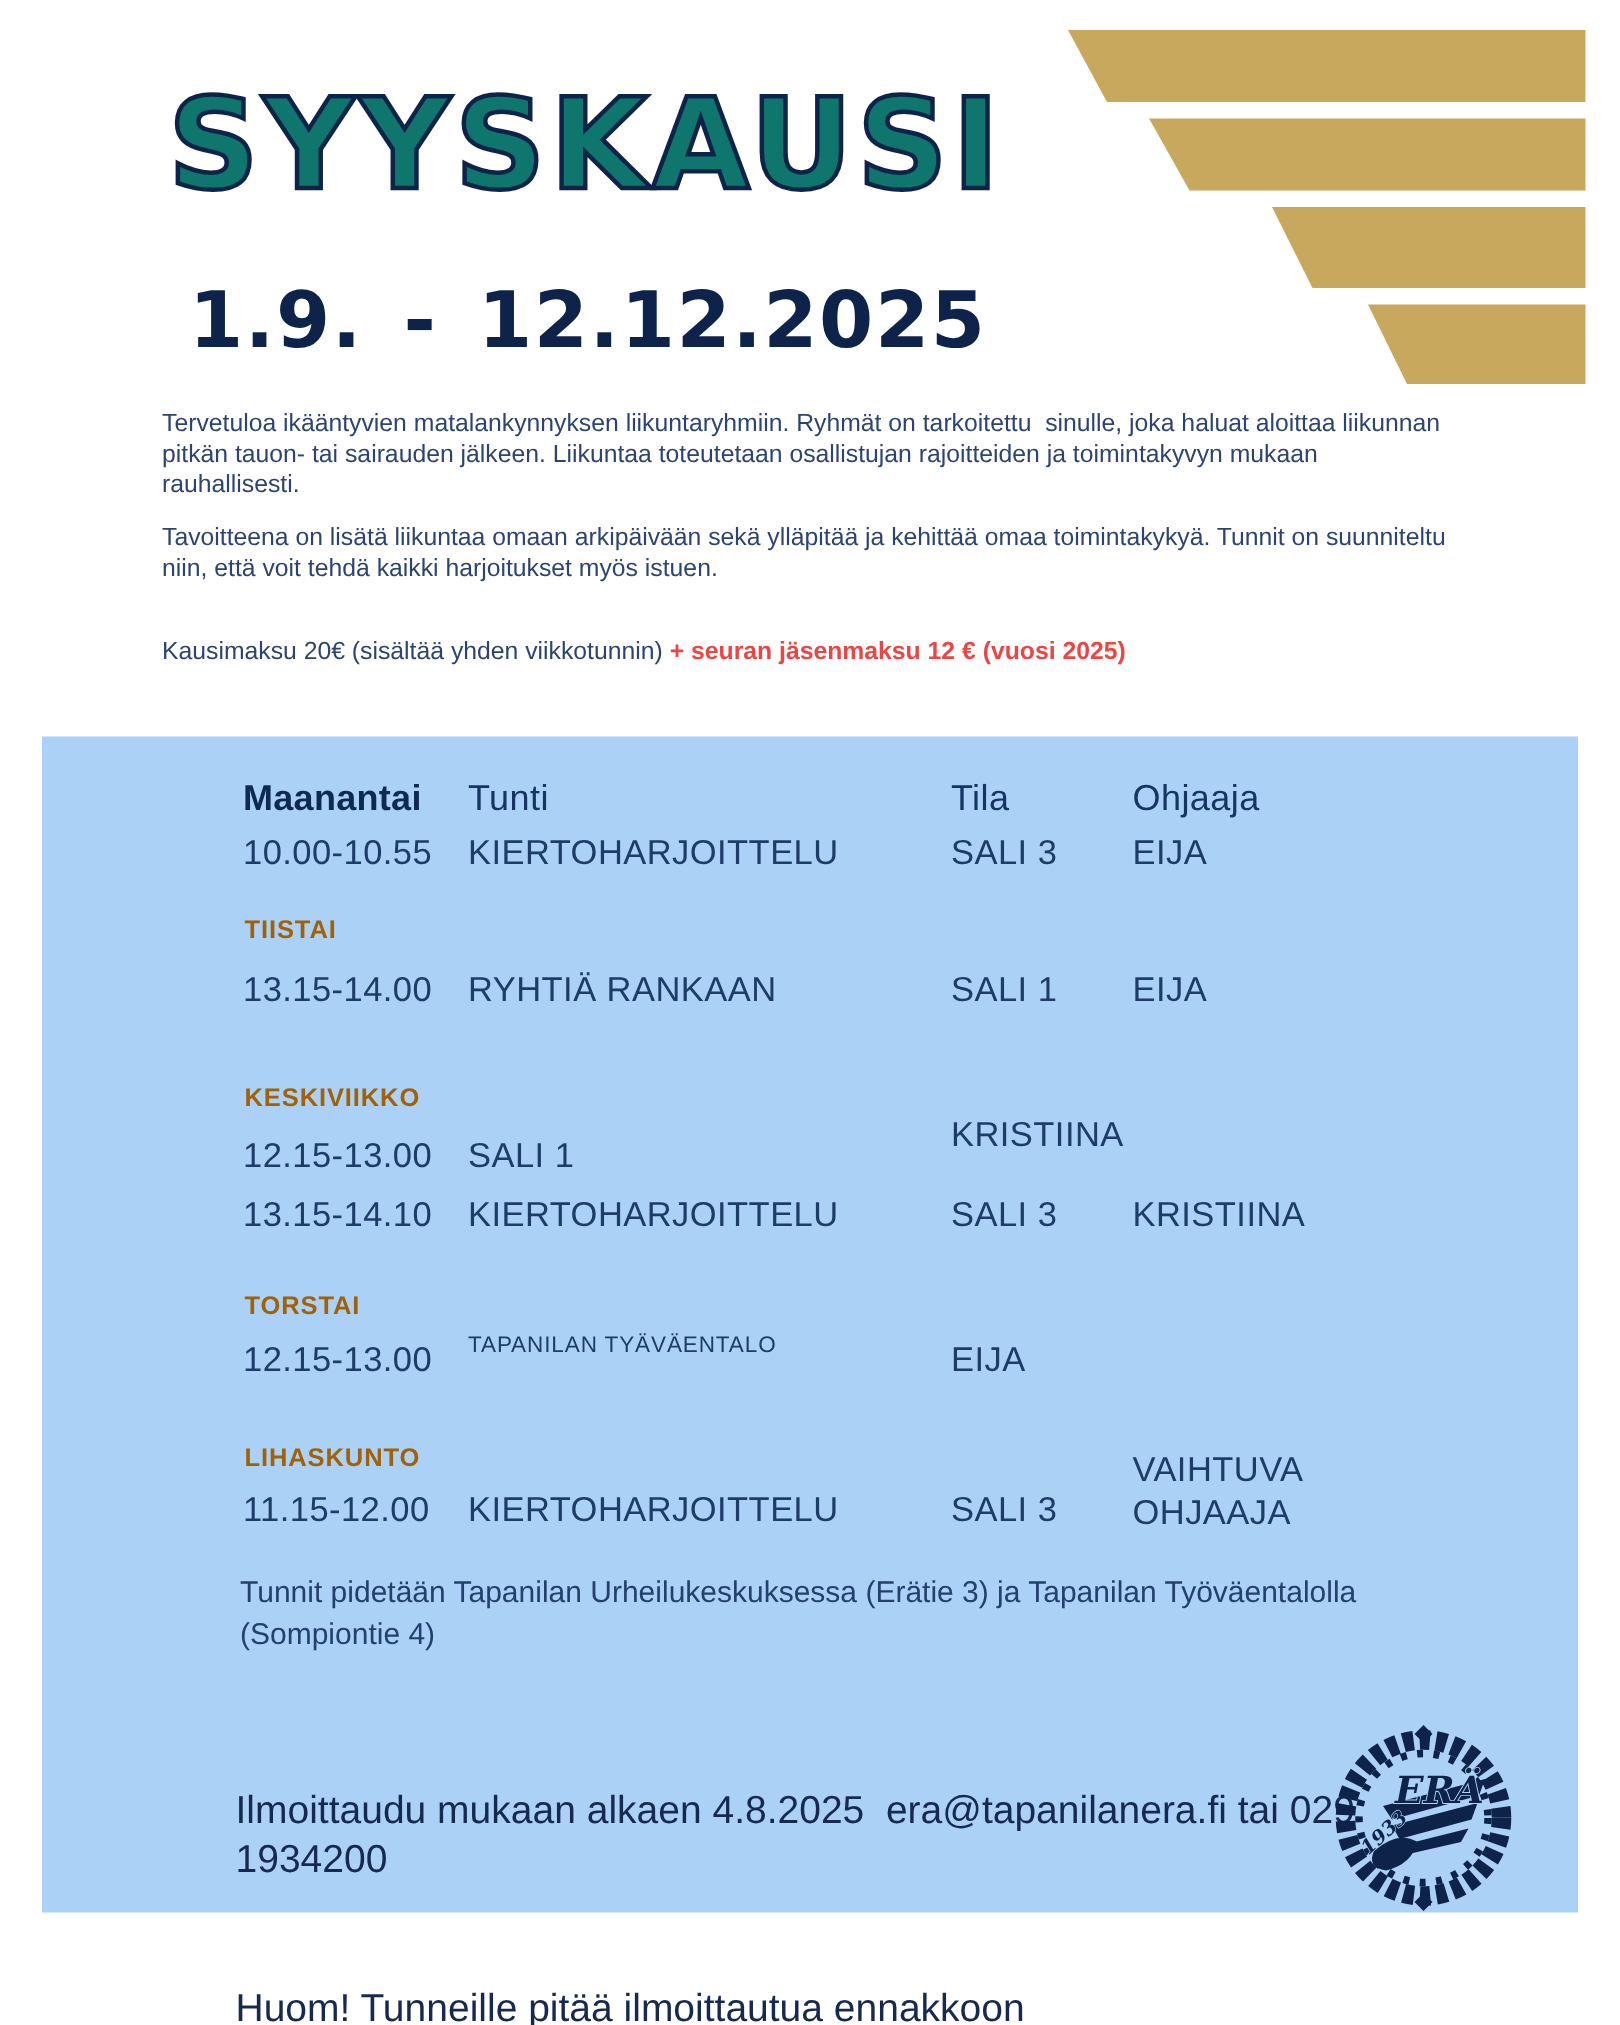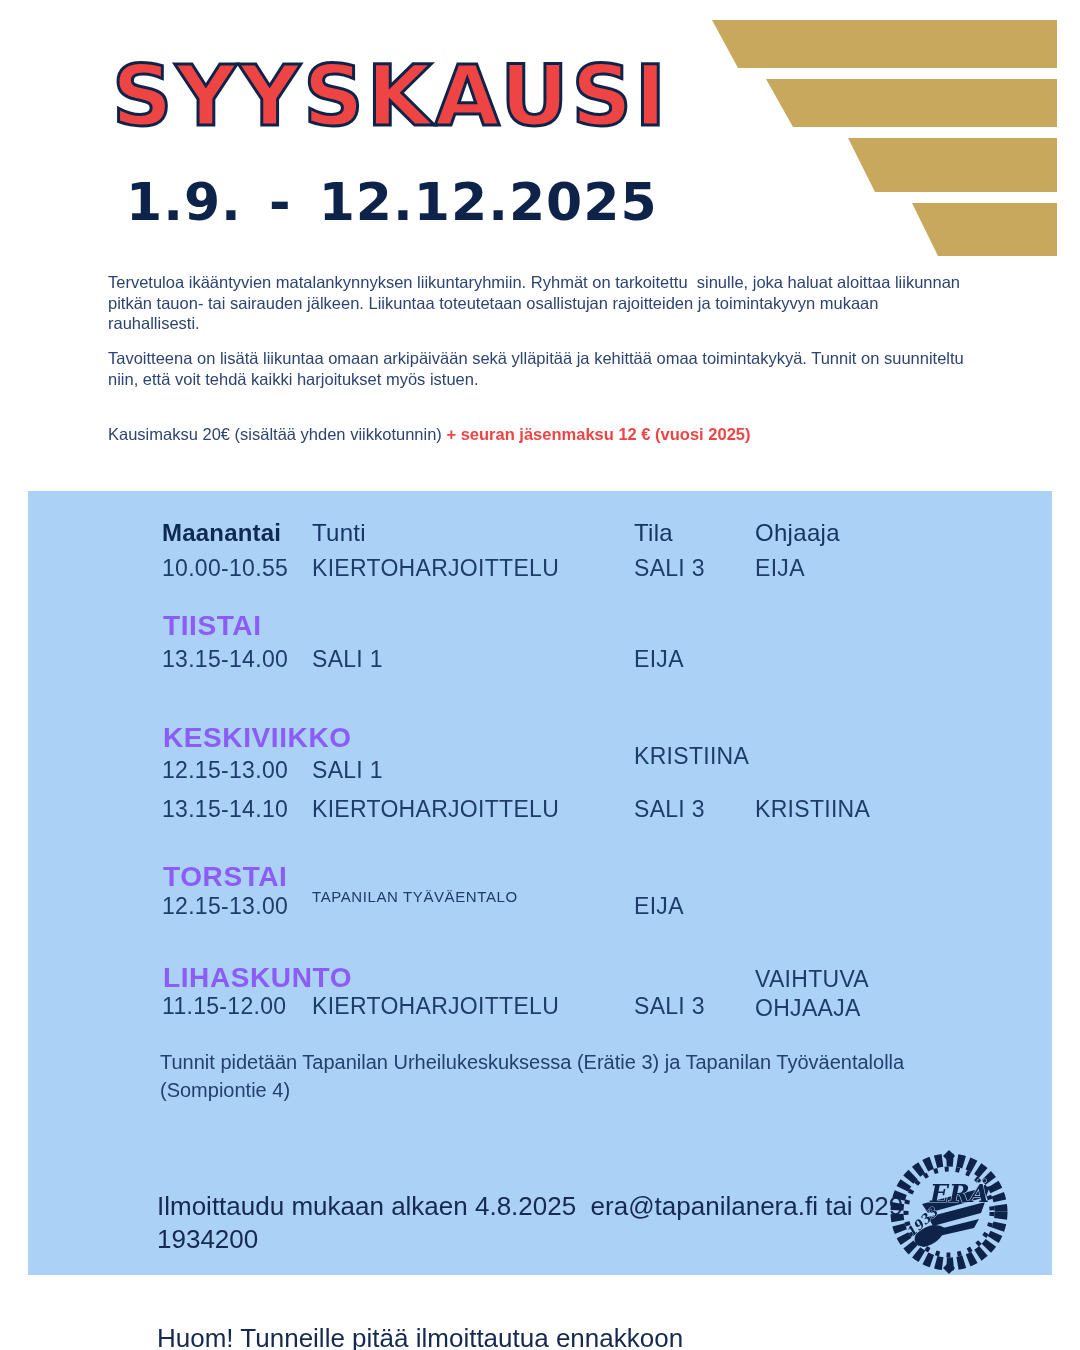--- a/index.html
+++ b/index.html
@@ -10,26 +10,26 @@
     overflow:hidden;
     font-family:"Liberation Sans", sans-serif;
   }
   
   .gold-stripes{position:absolute;left:690px;top:16px;width:370px;height:244px;}
   
   .title{
     position:absolute;left:112px;top:50px;margin:0;
     font-family:"DejaVu Sans", sans-serif;
     font-size:84px;font-weight:800;letter-spacing:3px;line-height:1.1;
-    color:#ef4444;
+    color:#0f766e;
     -webkit-text-stroke:3px #0E2349;
     text-shadow:0 0 0 #0E2349;
   }
   .date-range{
-    position:absolute;left:126px;top:172px;
+    position:absolute;left:126px;top:184px;
     font-family:"DejaVu Sans", sans-serif;
     font-size:52px;font-weight:800;letter-spacing:1px;word-spacing:8px;
     color:#0E2349;
   }
   
   .para{
     position:absolute;left:108px;width:858px;margin:0;
     font-size:16.5px;line-height:1.25;color:#2E4470;
     white-space:pre-wrap;
   }
@@ -46,21 +46,21 @@
   .srow{
     position:absolute;left:162px;
     display:grid;grid-template-columns:150px 322px 121px 210px;
     color:#1E3C68;font-size:23px;letter-spacing:0.3px;
   }
   .hdr-row{top:519px;}
   .hdr-day{font-weight:700;font-size:24px;color:#0F2A52;letter-spacing:0.2px;}
   .hdr{font-size:24px;color:#173563;}
   .day-label{
     position:absolute;left:163px;
-    font-weight:700;font-size:28px;letter-spacing:0.6px;color:#8b5cf6;
+    font-weight:700;font-size:17px;letter-spacing:0.6px;color:#a16207;
   }
   .r-mon{top:555px;}
   .lbl-tue{top:610px;}   .r-tue{top:646px;}
   .lbl-wed{top:722px;}   .r-wed1{top:757px;} .r-wed2{top:796px;}
   .lbl-thu{top:861px;}   .r-thu{top:893px;}
   .lbl-fri{top:962px;}   .r-fri{top:993px;}
   .cell{min-height:1em;}
   .c-small{font-size:15px;line-height:1.18;letter-spacing:0.6px;margin-top:-5px;color:#1E3C68;}
   .lift14{position:relative;top:-14px;}
   .lift28{position:relative;top:-28px;line-height:1.25;}
@@ -109,20 +109,21 @@
   <div class="srow r-mon">
     <div class="cell">10.00-10.55</div>
     <div class="cell">KIERTOHARJOITTELU</div>
     <div class="cell">SALI 3</div>
     <div class="cell">EIJA</div>
   </div>
 
   <div class="day-label lbl-tue">TIISTAI</div>
   <div class="srow r-tue">
     <div class="cell">13.15-14.00</div>
+    <div class="cell">RYHTIÄ RANKAAN</div>
     <div class="cell">SALI 1</div>
     <div class="cell">EIJA</div>
   </div>
 
   <div class="day-label lbl-wed">KESKIVIIKKO</div>
   <div class="srow r-wed1">
     <div class="cell">12.15-13.00</div>
     <div class="cell">SALI 1</div>
     <div class="cell lift14">KRISTIINA</div>
   </div>

